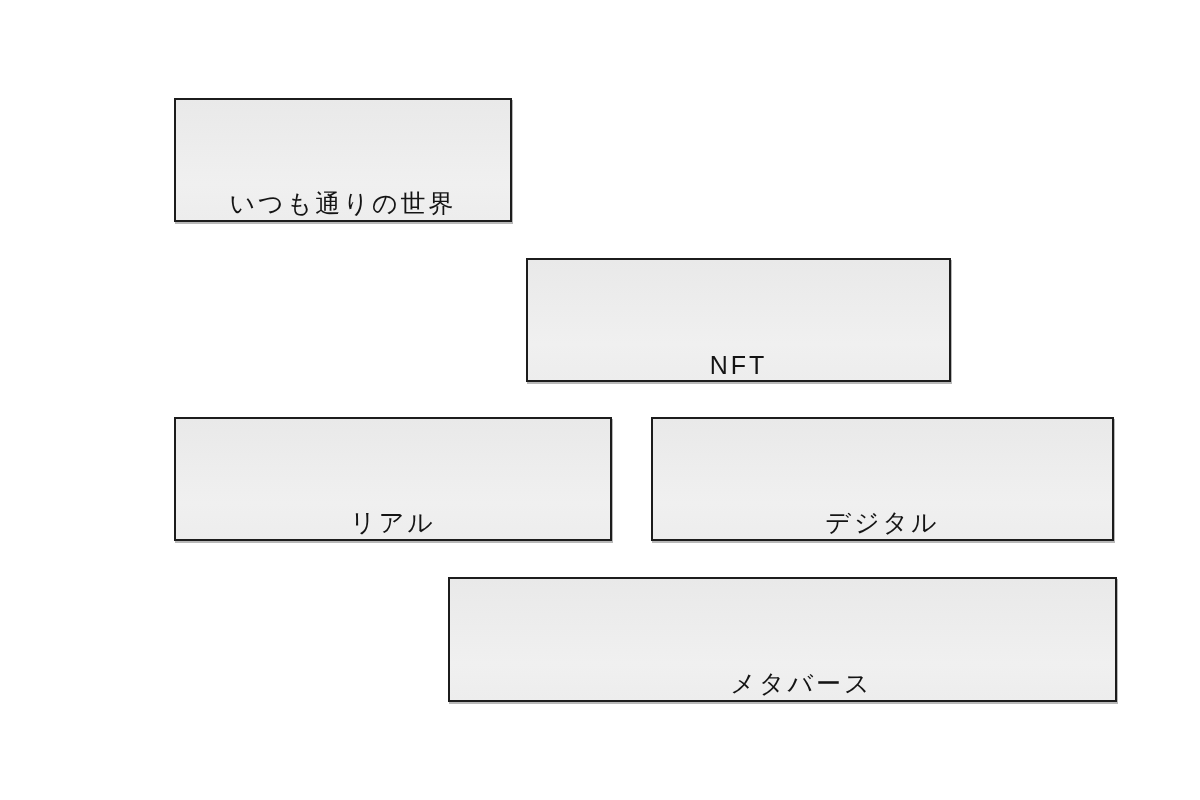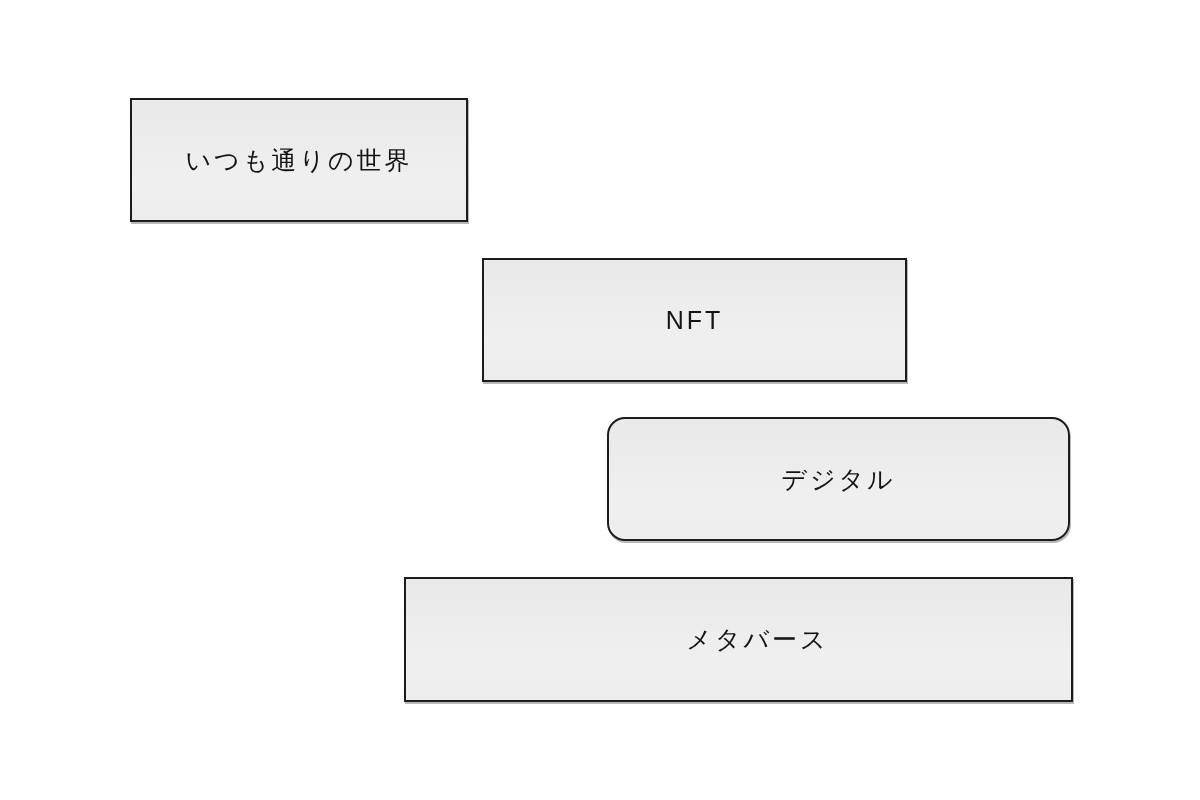--- a/index.html
+++ b/index.html
@@ -15,52 +15,56 @@
     font-family: "Liberation Sans", "DejaVu Sans", sans-serif;
     overflow: hidden;
   }
   .dbox {
     position: absolute;
     box-sizing: border-box;
     background: linear-gradient(180deg, #e9e9e9 0%, #f0f0f0 70%, #ededed 100%);
     border: 2px solid #1c1c1c;
     box-shadow: 1px 2px 0 rgba(0,0,0,0.28);
     display: flex;
-    align-items: center;
+    align-items: flex-end;
     justify-content: center;
+    margin-left: 44px;
   }
   .dbox .label {
     color: #141414;
     font-size: 25px;
     letter-spacing: 3px;
     white-space: nowrap;
     text-align: center;
   }
   
   .box-ordinary-world { left: 130px; top:  98px; width: 338px; height: 124px; }
   .box-virtual-world  { left: 731px; top:  98px; width: 338px; height: 124px; }
   .box-nft            { left: 482px; top: 258px; width: 425px; height: 124px; }
   .box-real           { left: 130px; top: 417px; width: 438px; height: 124px; }
-  .box-digital        { left: 607px; top: 417px; width: 463px; height: 124px; border-radius: 18px; }
+  .box-digital        { left: 607px; top: 417px; width: 463px; height: 124px; }
   .box-metaverse      { left: 404px; top: 577px; width: 669px; height: 125px; padding-left: 38px; }
 </style>
 </head>
 <body>
 
 <div class="canvas">
 
   <div class="dbox box-ordinary-world">
     <span class="label">いつも通りの世界</span>
   </div>
 
 
   <div class="dbox box-nft">
     <span class="label">NFT</span>
   </div>
 
+  <div class="dbox box-real">
+    <span class="label">リアル</span>
+  </div>
 
   <div class="dbox box-digital">
     <span class="label">デジタル</span>
   </div>
 
   <div class="dbox box-metaverse">
     <span class="label">メタバース</span>
   </div>
 
 </div>

